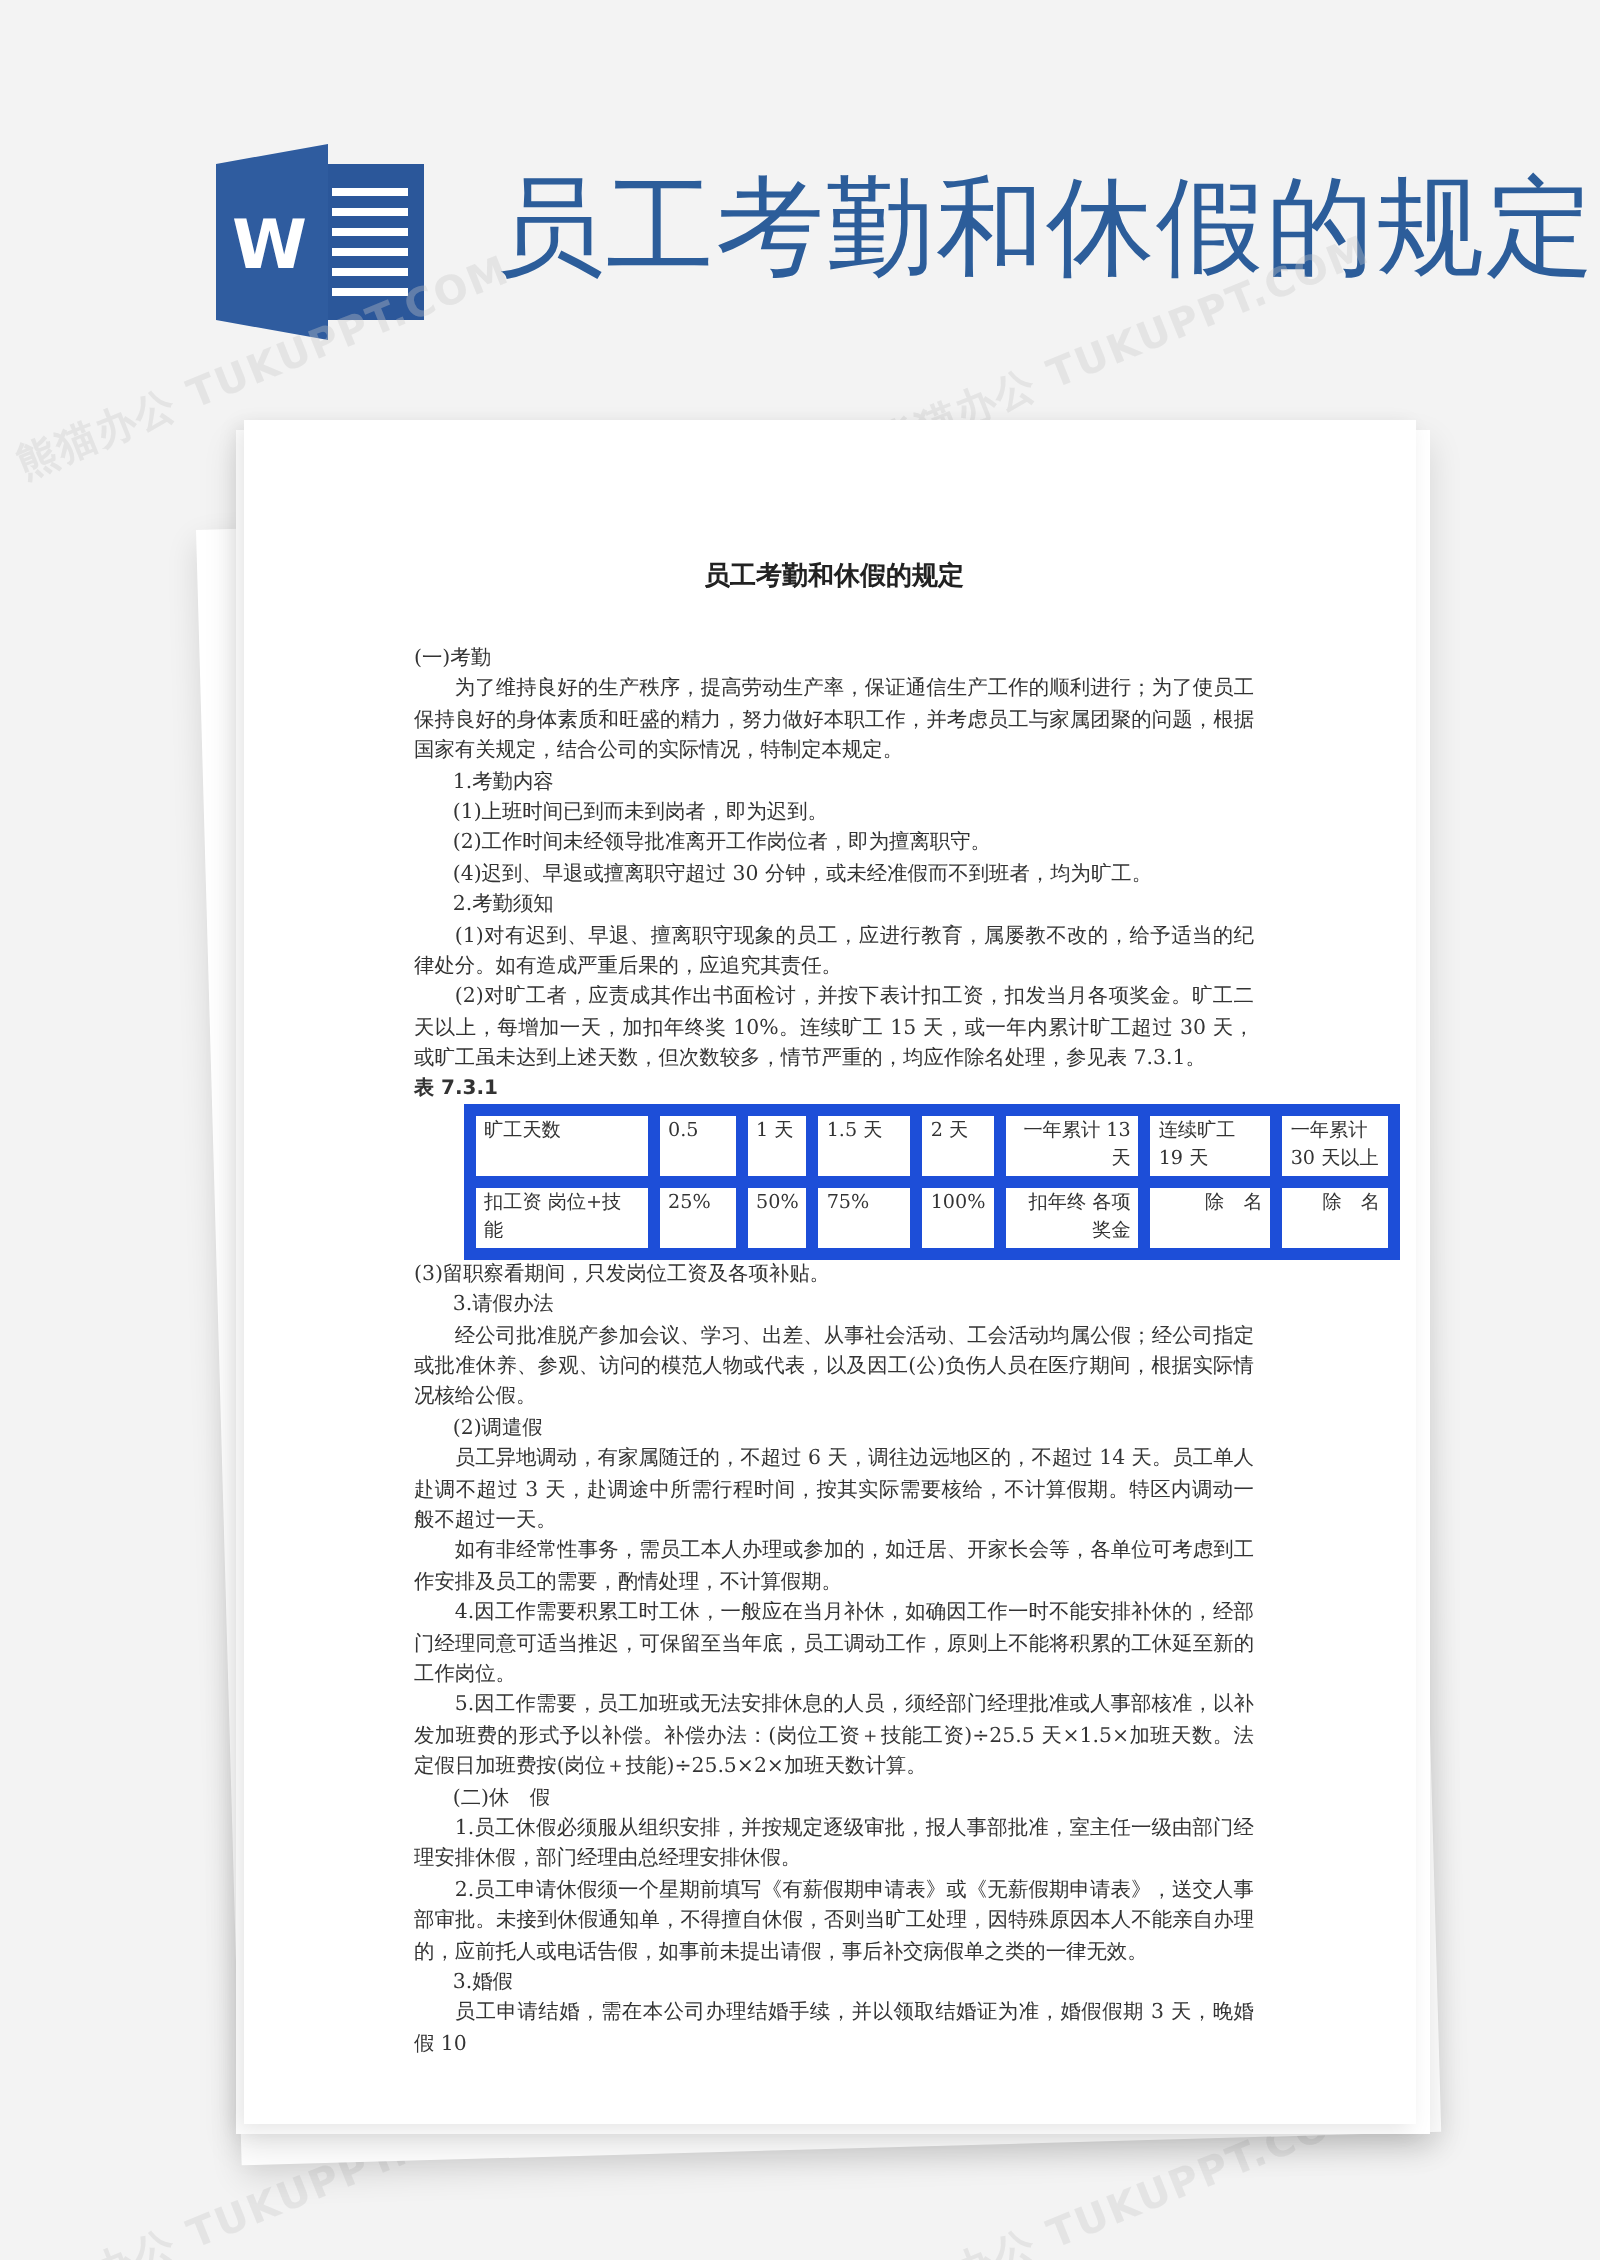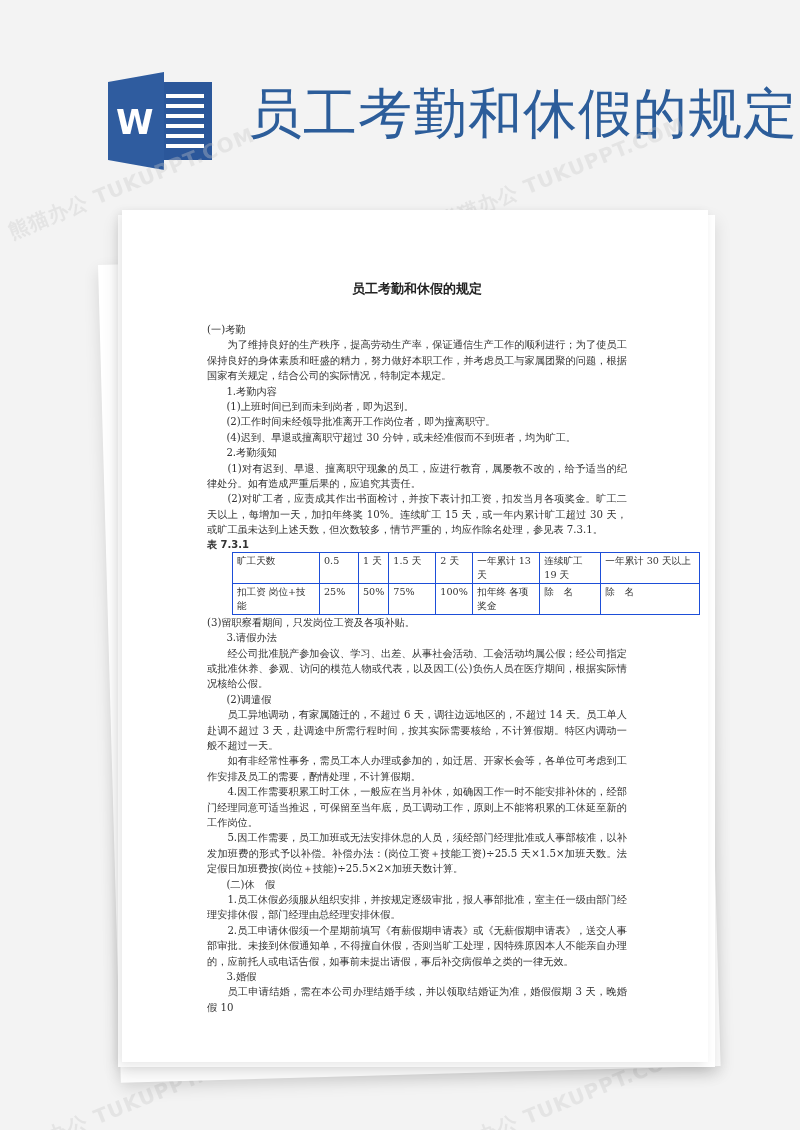--- a/index.html
+++ b/index.html
@@ -40,22 +40,22 @@
     text-align:center; font-family:"DejaVu Sans", sans-serif; font-weight:bold;
     font-size:13px; color:#222; margin:0 0 24px 0; line-height:18px;
   }
   .p { margin:0; text-align:justify; }
   .ind { text-indent:2em; }
   .ind1 { padding-left:1.9em; }
   .tcap { text-align:left; font-family:"DejaVu Sans", sans-serif; font-weight:bold; font-size:10px; line-height:14px; }
   table.att {
     border-collapse:collapse; margin-left:25px; width:468px; font-size:9.6px; line-height:14px; color:#333;
   }
-  table.att td { border:1px solid #1d4ed8; padding:1px 4px; vertical-align:top; height:28px; }
-  .center { text-align:left; }
+  table.att td { border:6px solid #1d4ed8; padding:1px 4px; vertical-align:top; height:28px; }
+  .center { text-align:right; }
 </style>
 </head>
 <body>
 
 <div class="banner">
   <svg class="word-icon" viewBox="0 0 108 98">
     <rect x="44" y="10" width="60" height="78" fill="#2b579a"></rect>
     <g fill="#ffffff">
       <rect x="58" y="22" width="38" height="4"></rect>
       <rect x="58" y="32" width="38" height="4"></rect>

